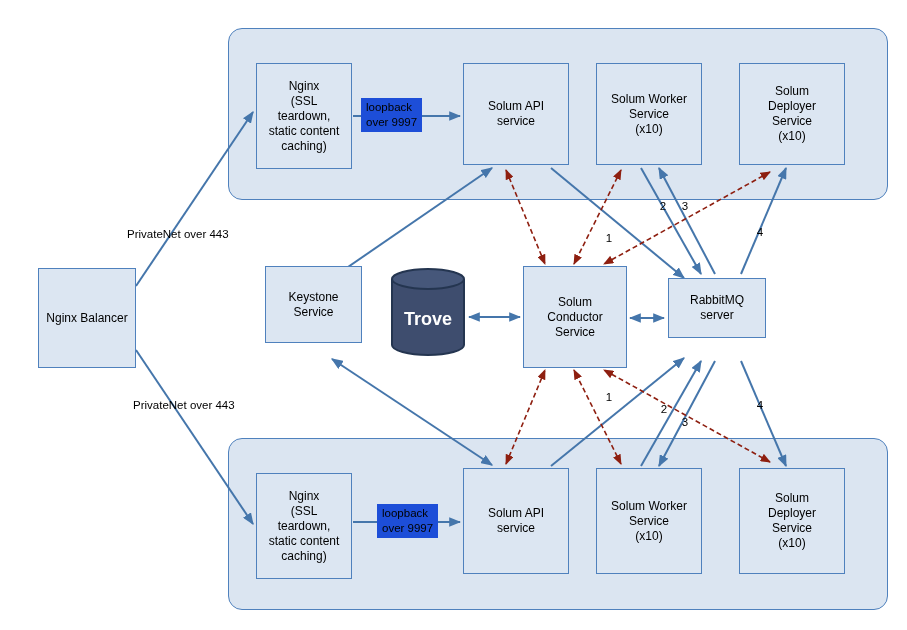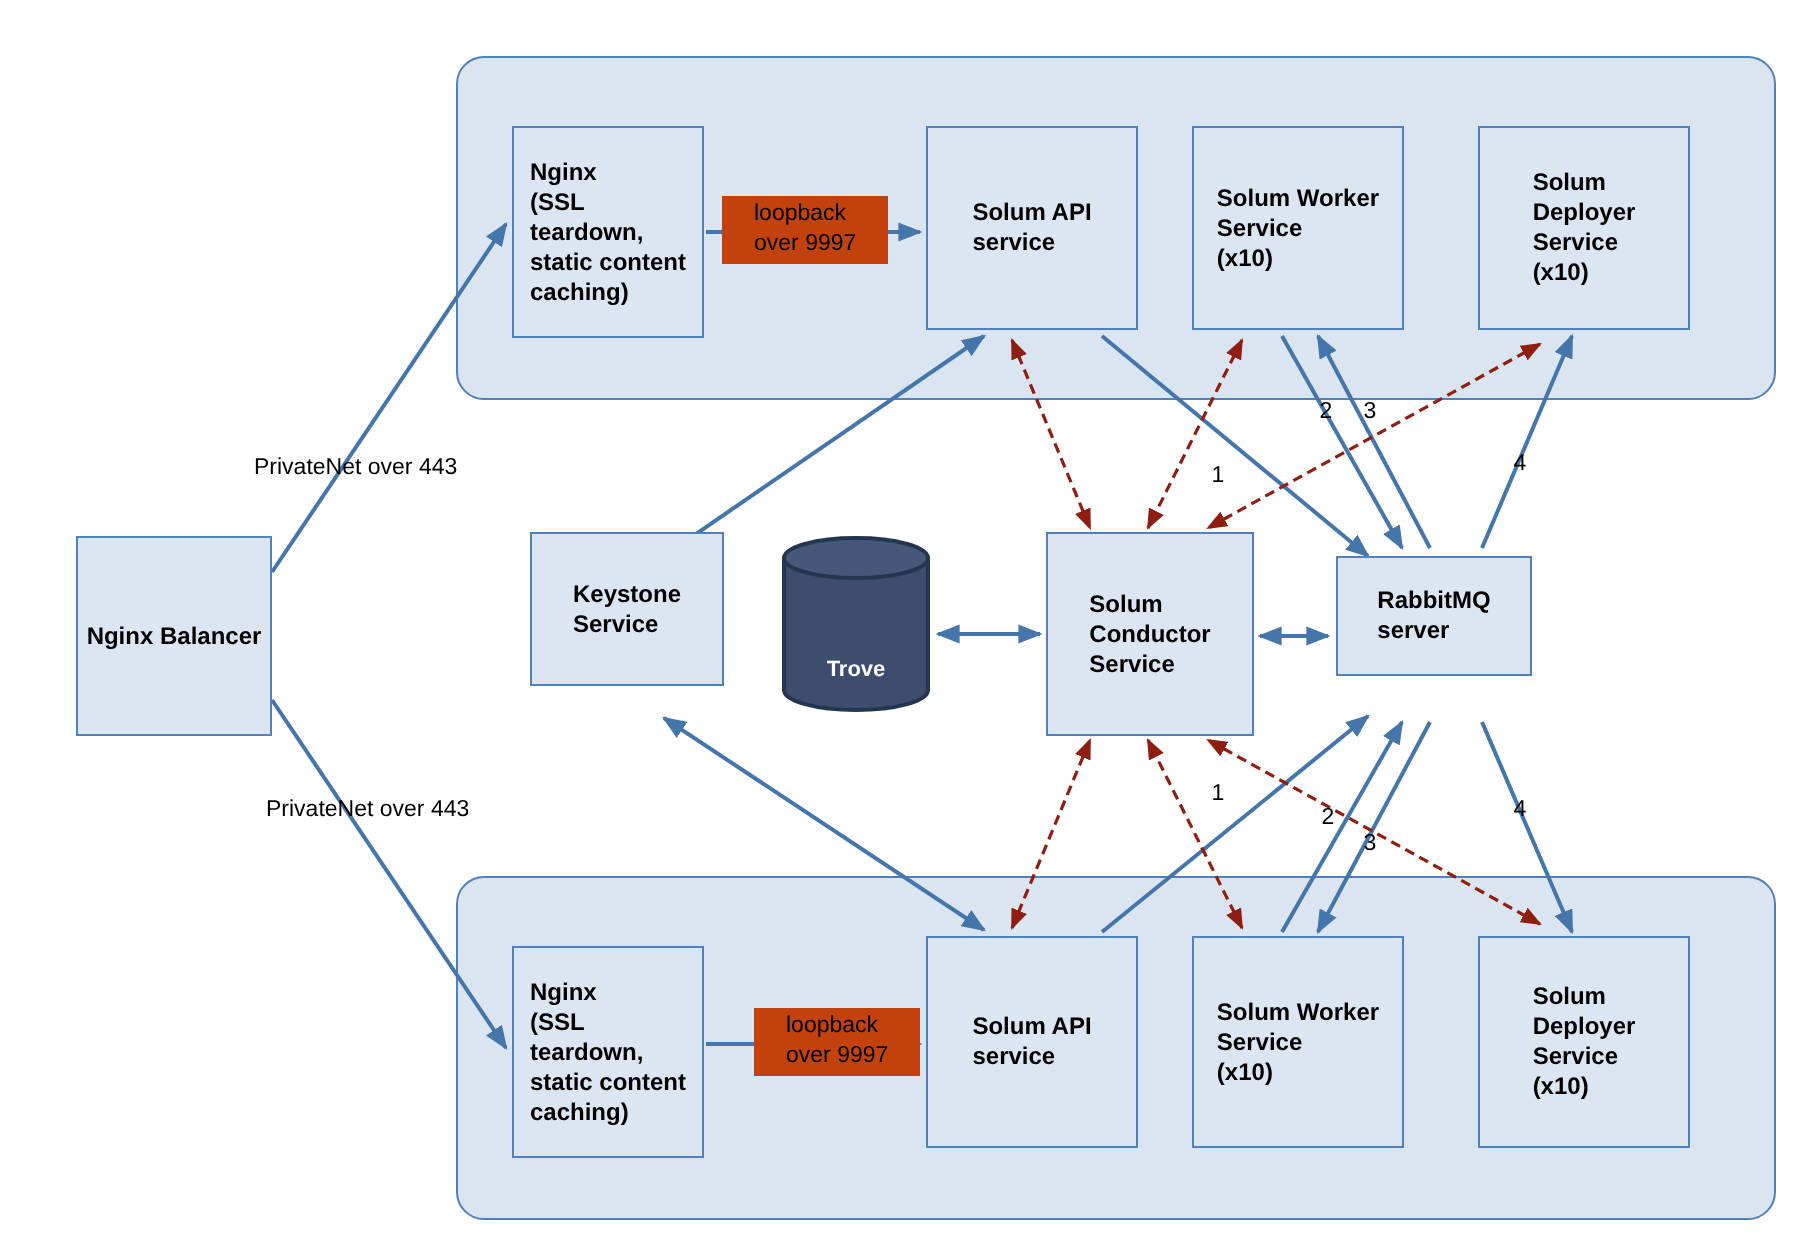--- a/index.html
+++ b/index.html
@@ -16,32 +16,32 @@
 
   #arrows { position:absolute; left:0; top:0; width:907px; height:630px; pointer-events:none; }
   .solid  { stroke:#4576ab; stroke-width:2; fill:none; }
   .dashed { stroke:#8e1f10; stroke-width:1.6; stroke-dasharray:5 3; fill:none; }
 
   .node {
     position:absolute;
     background:#dce6f2;
     border:1.5px solid #4f81bd;
     display:flex; align-items:center; justify-content:center;
-    font-size:12px; line-height:1.25;font-weight:bold;
+    text-align:center; font-size:12px; line-height:1.25;
   }
   .node-label { white-space:pre-line; }
 
   .trove { position:absolute; }
   .trove-label {
     position:absolute; left:0; top:42px; width:100%;
-    text-align:center; color:#fff; font-weight:bold; font-size:11px;margin-top:20px;
+    text-align:center; color:#fff; font-weight:bold; font-size:18px;
   }
 
   .floating { position:absolute; font-size:11.5px; white-space:pre-line; line-height:1.3; }
-  .loopback { background:#c2410c; padding:2px 16px; }
+  .loopback { background:#1d4ed8; padding:2px 5px; }
   .seq { position:absolute; font-size:11.5px; width:14px; text-align:center; }
 </style>
 </head>
 <body>
 
 <div id="canvas">
 
   <div class="zone" style="left:228px; top:28px; width:660px; height:172px"></div>
   <div class="zone" style="left:228px; top:438px; width:660px; height:172px"></div>
 

